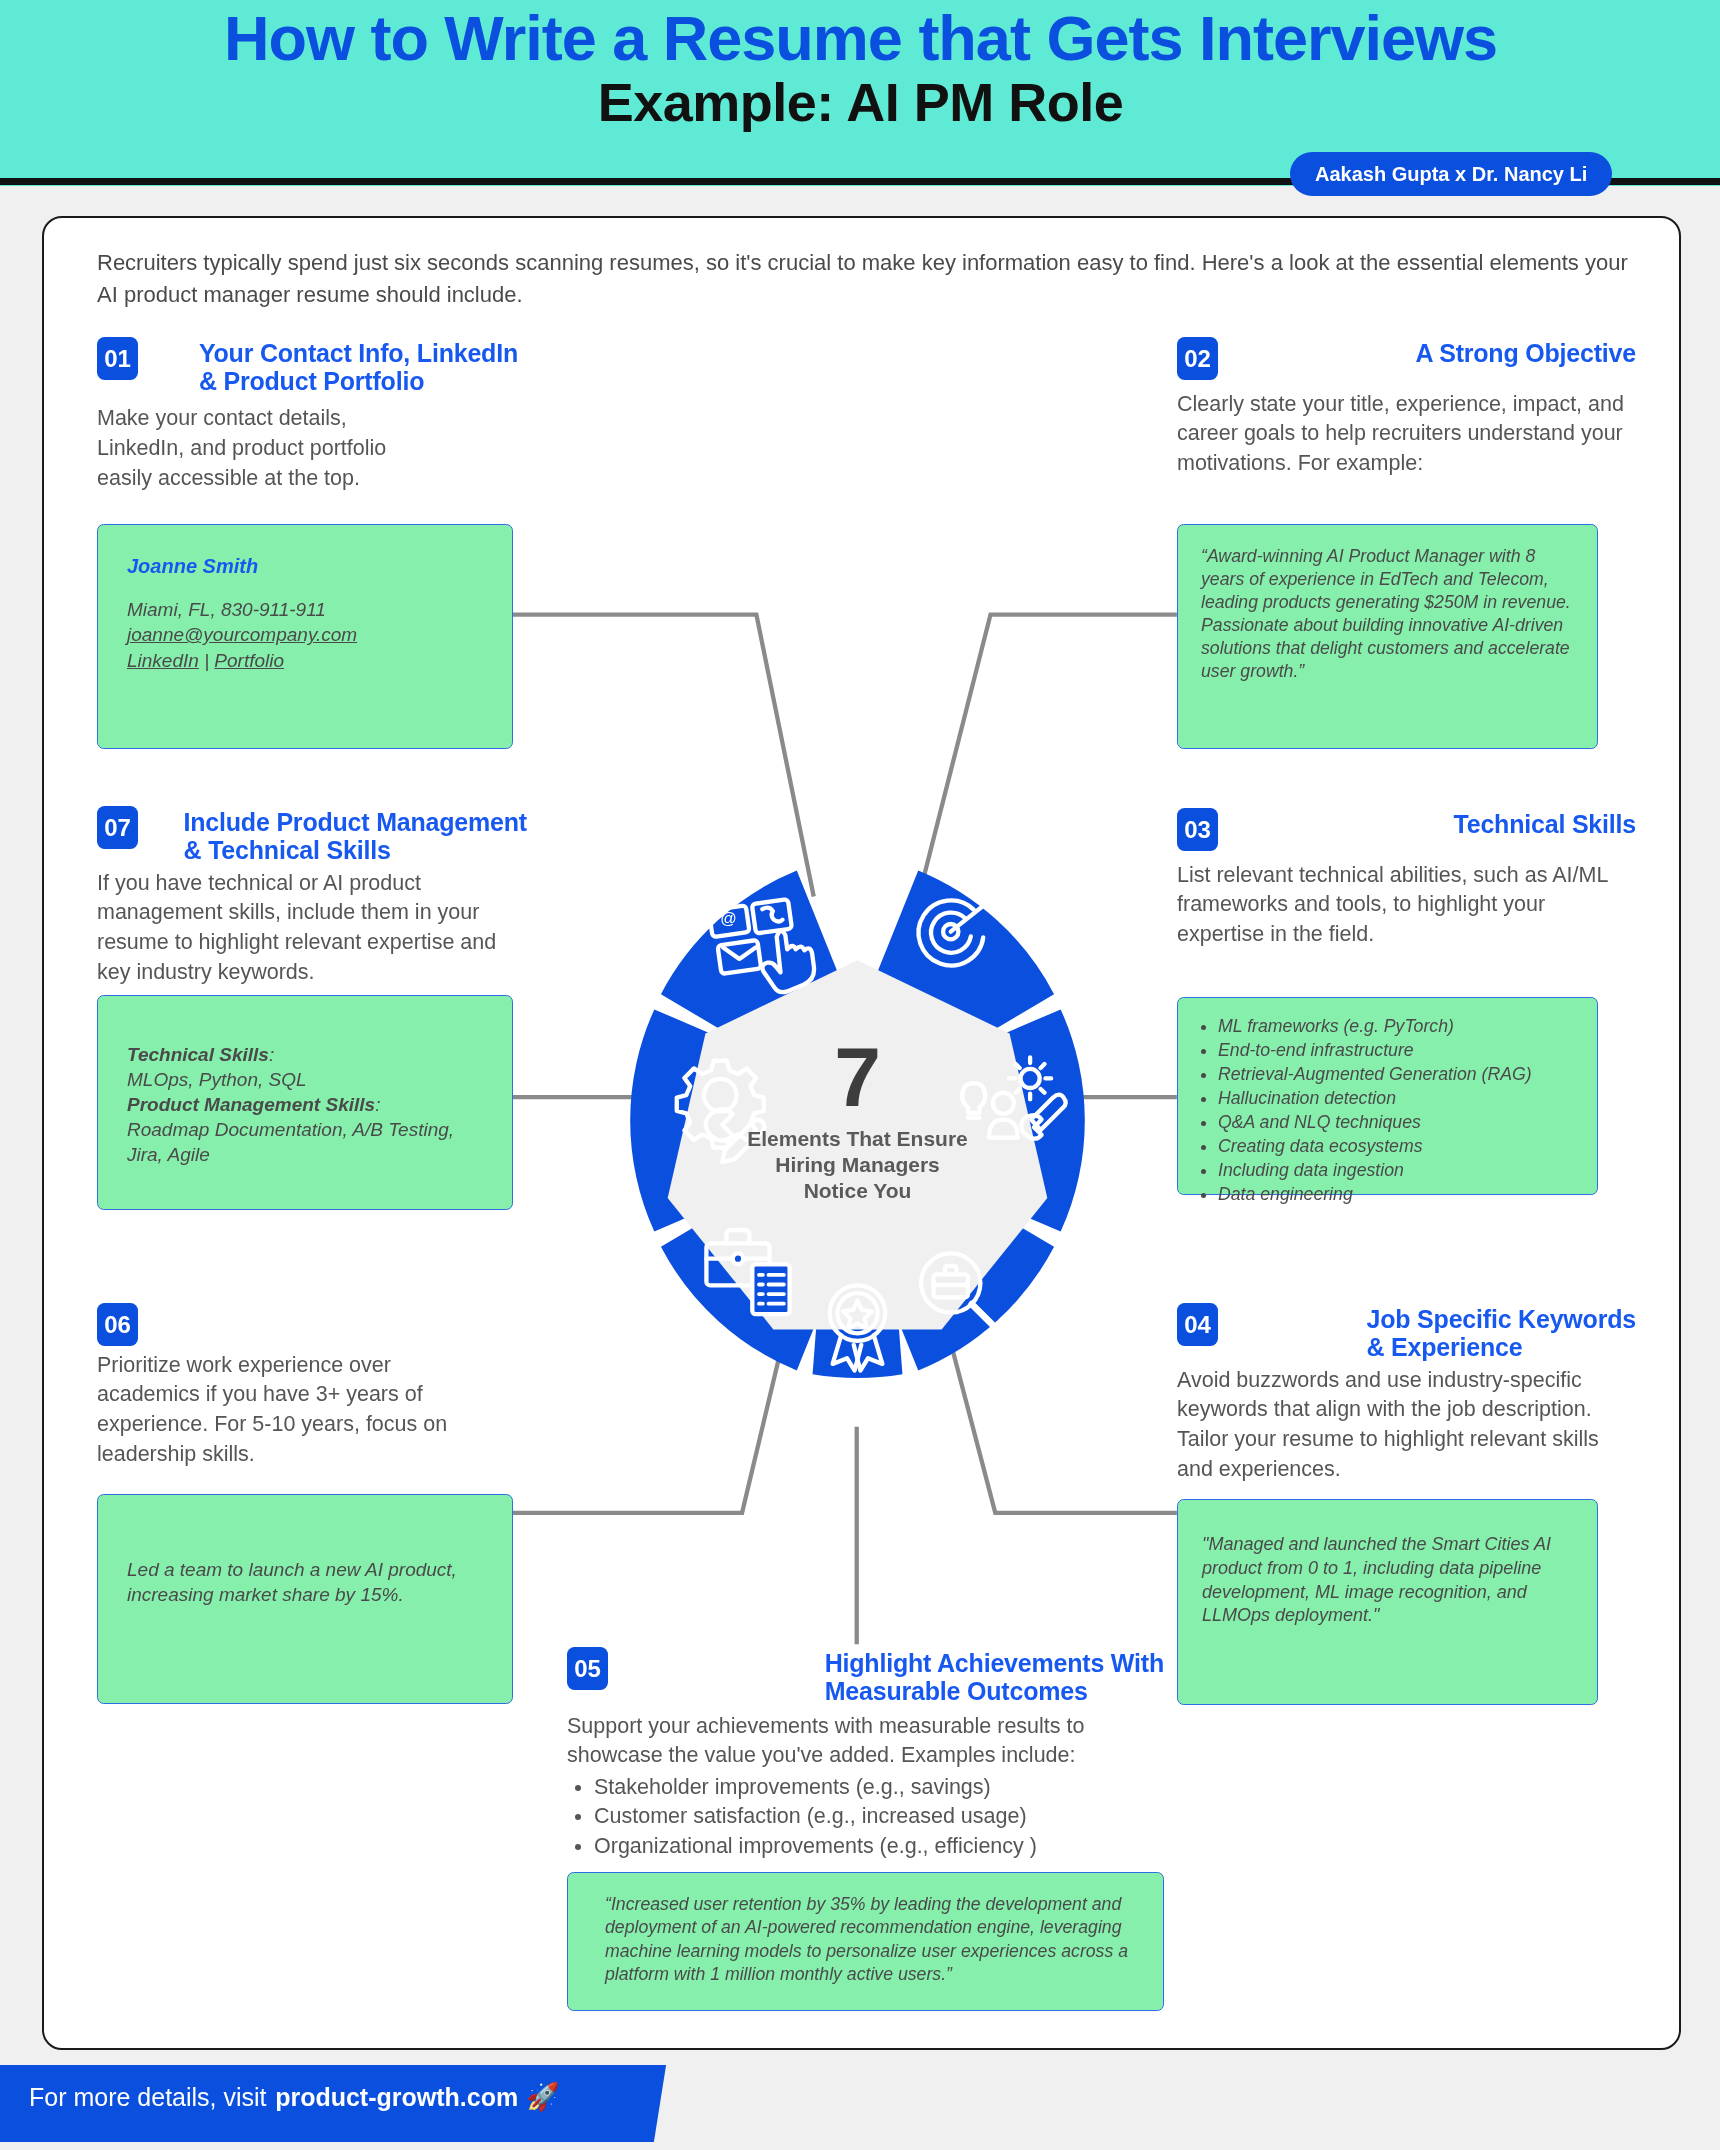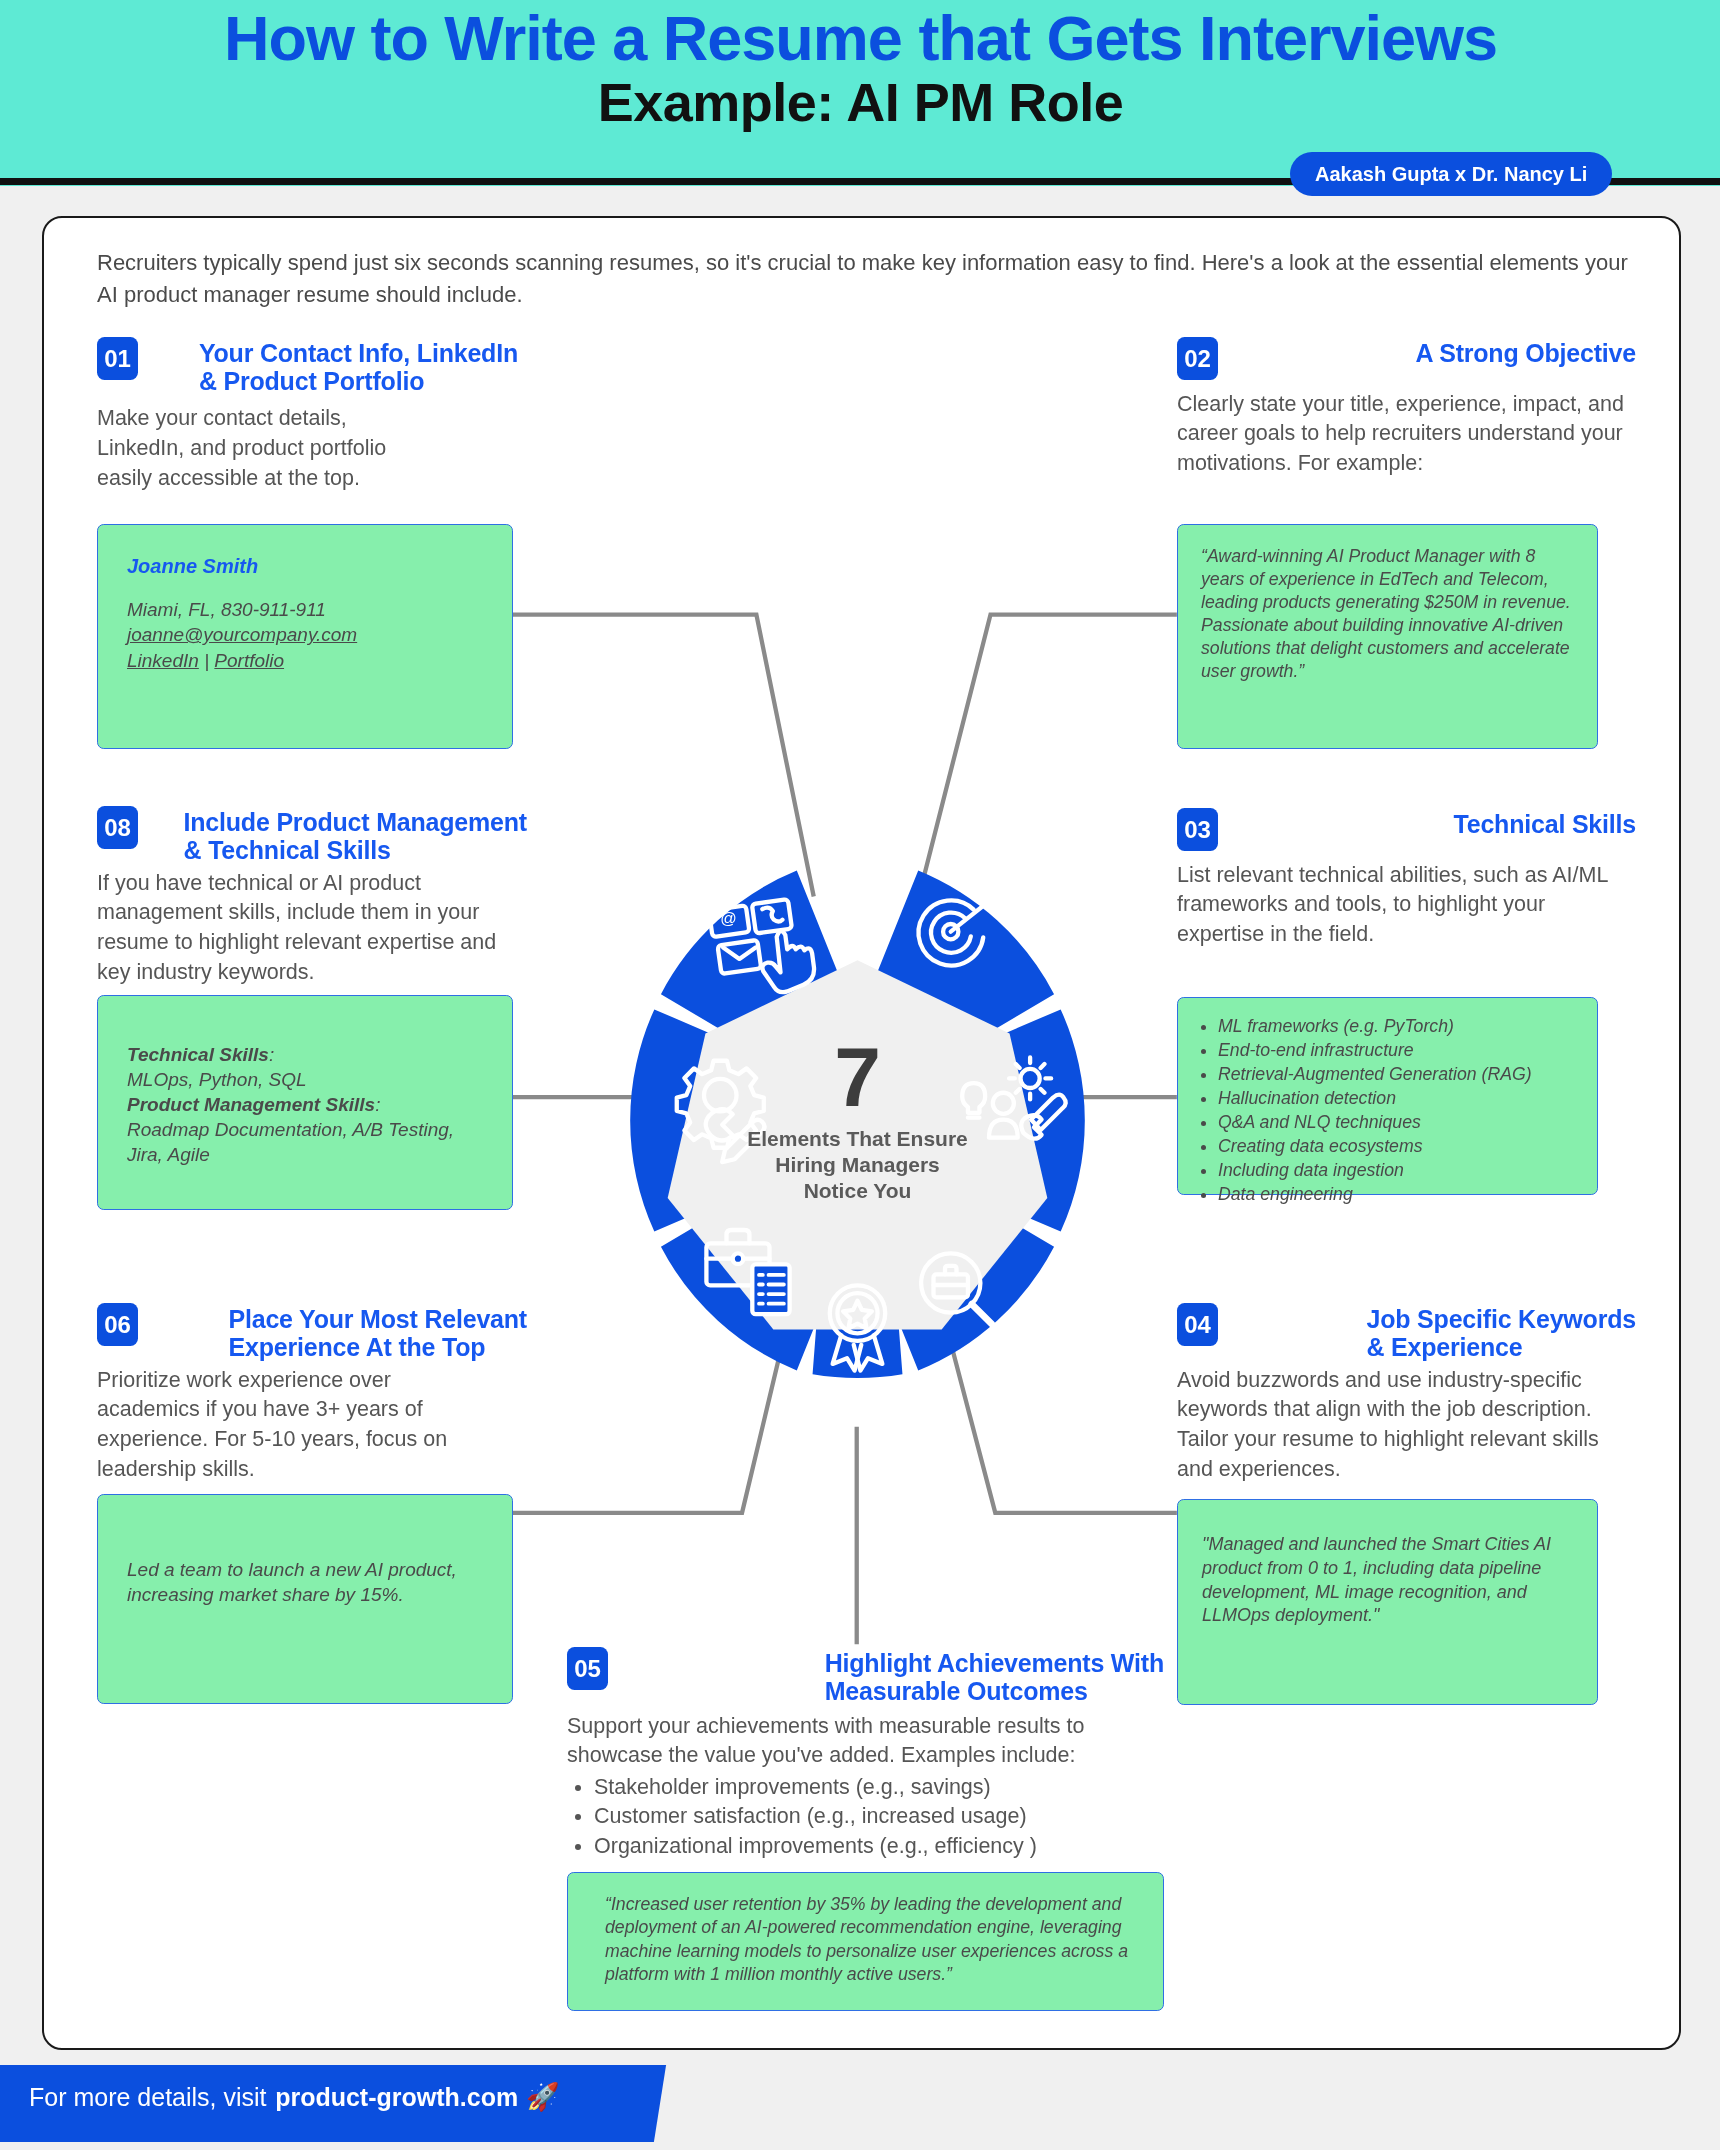--- a/index.html
+++ b/index.html
@@ -253,21 +253,21 @@
         <div class="sec-title">A Strong Objective</div>
       </div>
       <div class="sec-body" style="width:449px;">Clearly state your title, experience, impact, and career goals to help recruiters understand your motivations. For example:</div>
     </div>
     <div class="exbox" style="left:1133px;top:306px;width:421px;height:225px;">
       <div class="exbox-inner" style="padding:20px 23px;font-size:17.7px;line-height:1.30;">“Award-winning AI Product Manager with 8 years of experience in EdTech and Telecom, leading products generating $250M in revenue. Passionate about building innovative AI-driven solutions that delight customers and accelerate user growth.”</div>
     </div>
 
     <div class="sec" style="left:53px;top:588px;width:430px;">
       <div class="sec-head">
-        <div class="num-badge" style="height:43px;">08</div>
+        <div class="num-badge" style="height:43px;">07</div>
         <div class="sec-title">Include Product Management<br>&amp; Technical Skills</div>
       </div>
       <div class="sec-body" style="width:421px;margin-top:4.8px;">If you have technical or AI product management skills, include them in your resume to highlight relevant expertise and key industry keywords.</div>
     </div>
     <div class="exbox" style="left:53px;top:777px;width:416px;height:215px;">
       <div class="exbox-inner" style="padding:46px 29px;">
         <b>Technical Skills</b>:<br>
         <span>MLOps, Python, SQL</span><br>
         <b>Product Management Skills</b>:<br>
         <span>Roadmap Documentation, A/B Testing, Jira, Agile</span>
@@ -292,21 +292,20 @@
           <li>Creating data ecosystems</li>
           <li>Including data ingestion</li>
           <li>Data engineering</li>
         </ul>
       </div>
     </div>
 
     <div class="sec" style="left:53px;top:1085px;width:430px;">
       <div class="sec-head">
         <div class="num-badge" style="height:43px;">06</div>
-        <div class="sec-title">Place Your Most Relevant<br>Experience At the Top</div>
       </div>
       <div class="sec-body" style="width:354px;margin-top:4.8px;">Prioritize work experience over academics if you have 3+ years of experience. For 5-10 years, focus on leadership skills.</div>
     </div>
     <div class="exbox" style="left:53px;top:1276px;width:416px;height:210px;">
       <div class="exbox-inner" style="padding:62px 29px;">Led a team to launch a new AI product, increasing market share by 15%.</div>
     </div>
 
     <div class="sec" style="left:1133px;top:1085px;width:459px;">
       <div class="sec-head">
         <div class="num-badge" style="height:43px;">04</div>

